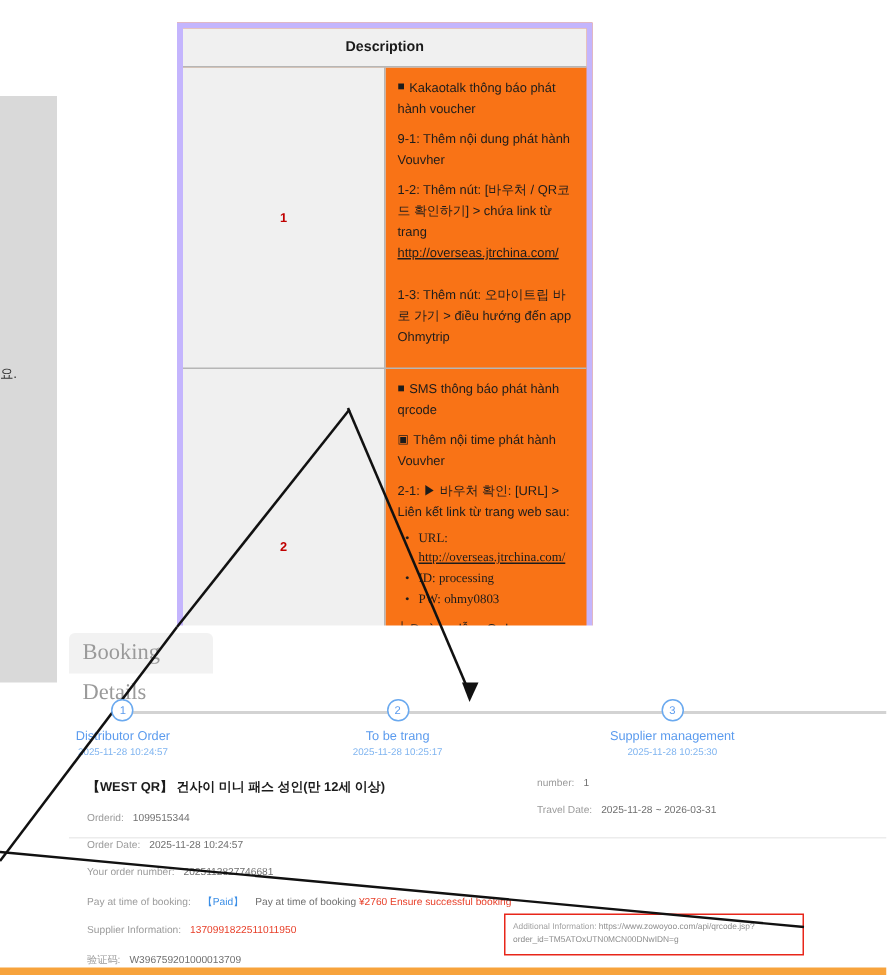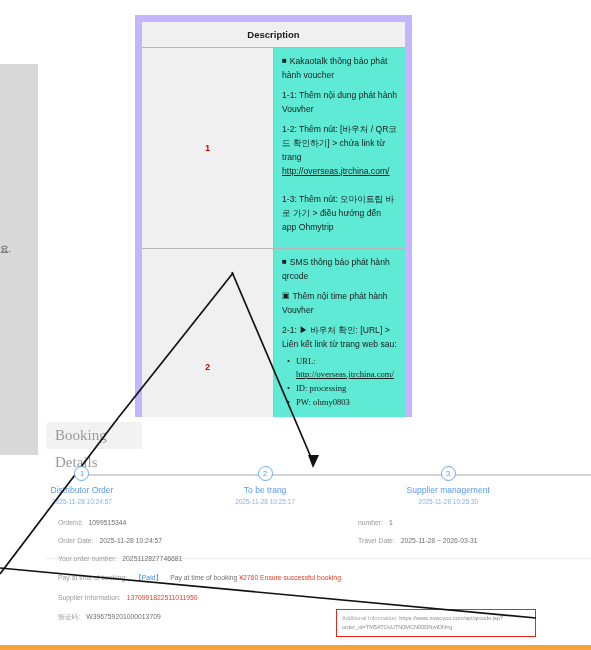--- a/index.html
+++ b/index.html
@@ -31,26 +31,26 @@
     top: 243px;
     font-size: 9px;
     color: #333;
     line-height: 12px;
     letter-spacing: -0.2px;
   }
 
   
   .table-wrap {
     position: absolute;
-    left: 135px;
+    left: 118px;
     top: 15px;
     width: 277px;
-    border: 7px solid #c4b5fd;
+    border: 4px solid #c4b5fd;
     box-sizing: border-box;
-    background: #5eead4;
+    background: #f97316;
   }
   .tbl {
     width: 100%;
     border-collapse: collapse;
     table-layout: fixed;
   }
   .tbl th.desc-head {
     background: #f0f0f0;
     border-bottom: 1px solid #b6b6b6;
     font-size: 9.5px;
@@ -255,21 +255,21 @@
         <th class="desc-head" colspan="2">Description</th>
       </tr>
     </thead>
     <tbody>
       <tr>
         <td class="numcell">1</td>
         <td class="bodycell">
           <div class="line">
             <span class="sq">■</span><span>Kakaotalk thông báo phát hành voucher</span>
           </div>
-          <div class="line">1-1: Thêm nội dung phát hành Vouvher</div>
+          <div class="line">9-1: Thêm nội dung phát hành Vouvher</div>
           <div class="line tight">
             <span>1-2: Thêm nút: [바우처 / QR코드 확인하기]  &gt; chứa</span>
             <span>link từ trang </span><a class="lnk" href="#">http://overseas.jtrchina.com/</a>
           </div>
           <div class="spacer"></div>
           <div class="line">1-3: Thêm nút: 오마이트립 바로 가기 &gt; điều hướng đến app Ohmytrip</div>
         </td>
       </tr>
       <tr class="last">
         <td class="numcell">2</td>
@@ -321,20 +321,21 @@
     <div class="step" id="step3" style="left: 107.4%;">
 
       <div class="slabel">Supplier Tick</div>
       <div class="sdate">2025-11-28</div>
     </div>
 
     <div class="steps-sep"></div>
   </div>
 
   <div class="order-block">
+    <div class="order-heading">【WEST QR】 건사이 미니 패스 성인(만 12세 이상)</div>
 
     <div class="frow">
       <span>Orderid:</span><span class="fval">1099515344</span>
     </div>
     <div class="frow">
       <span>Order Date:</span><span class="fval">2025-11-28 10:24:57</span>
     </div>
     <div class="frow">
       <span>Your order number:</span><span class="fval">2025112827746681</span>
     </div>

